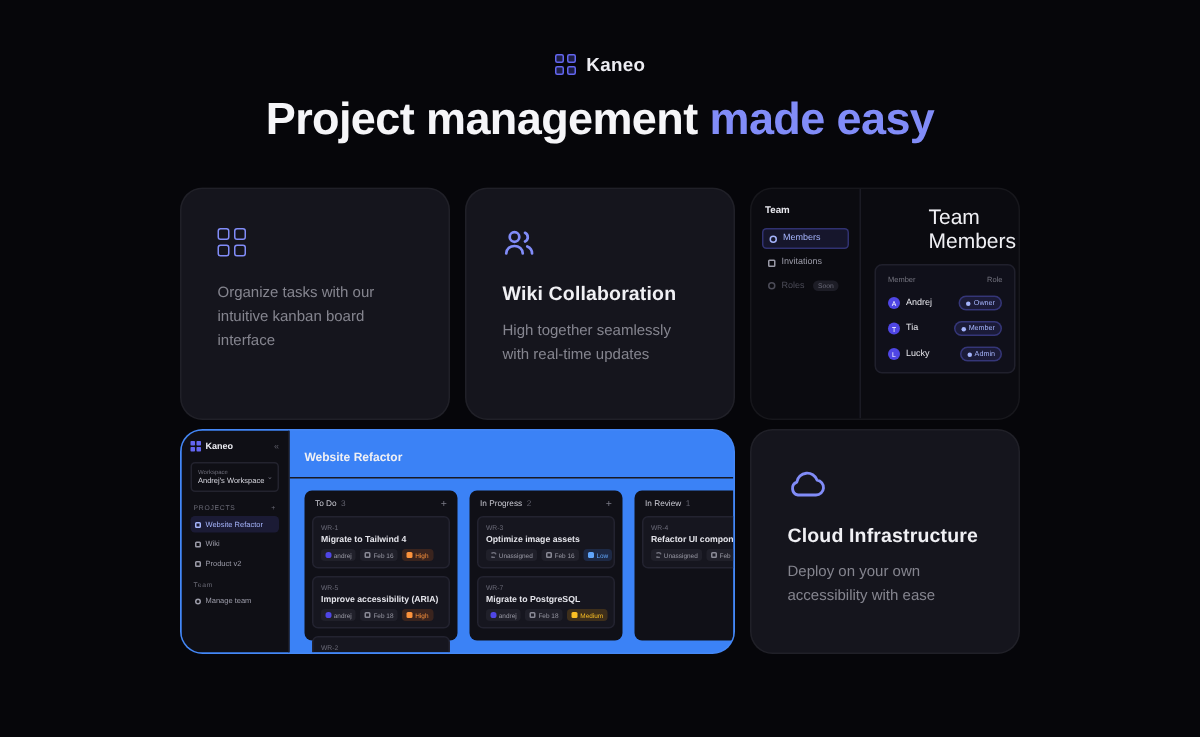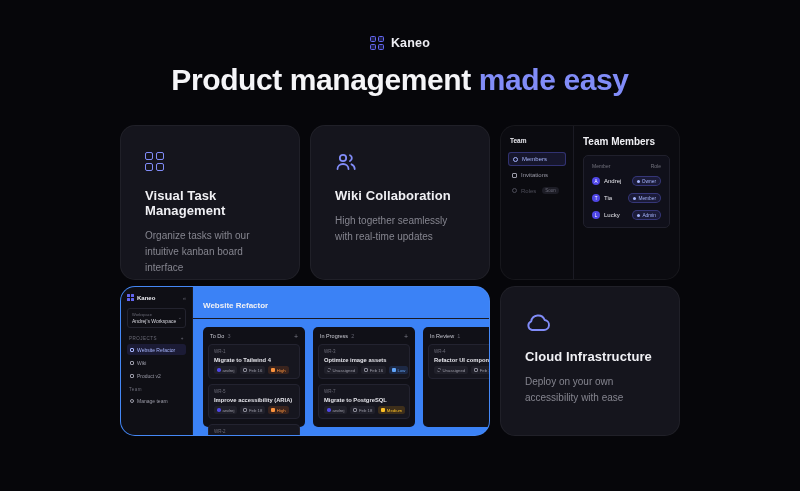--- a/index.html
+++ b/index.html
@@ -45,21 +45,21 @@
   .team-card { background:#0b0b10; display:flex; padding:0; }
   .tp-side { width:72px; padding:9px 7px; flex-shrink:0; }
   .tp-title { font-size:6.5px; font-weight:700; color:#e8e8ee; margin:2px 0 8px 2px; }
   .tp-item { display:flex; align-items:center; gap:4px; padding:3px 4px; border-radius:3px; margin-bottom:3px; font-size:6px; color:#9b9ba8; }
   .tp-item.active { background:rgba(99,102,241,.13); border:1px solid rgba(99,102,241,.35); color:#a5b4fc; }
   .tp-item.dim { color:#4c4c58; }
   .mini-ic { width:5px; height:5px; border:1px solid currentColor; border-radius:50%; flex-shrink:0; }
   .mini-ic.sq { border-radius:1px; }
   .soon-badge { font-size:4.5px; background:#1d1d26; color:#6a6a78; border-radius:4px; padding:1px 3px; margin-left:2px; }
   .tp-main { flex:1; border-left:1px solid #1b1b24; padding:10px 9px; }
-  .tp-heading { font-size:10px; font-weight:700; color:#f0f0f4; margin-bottom:8px; }
+  .tp-heading { font-size:14px; font-weight:400; color:#f0f0f4; margin-bottom:8px;margin-left:36px; }
   .tp-table { background:#10101a; border:1px solid #20202c; border-radius:5px; padding:7px 8px; }
   .tp-thead { display:flex; justify-content:space-between; font-size:5px; color:#74747f; margin-bottom:4px; }
   .tp-row { display:flex; align-items:center; margin-top:7px; }
   .tp-av { width:8px; height:8px; border-radius:50%; background:#4f46e5; color:#fff; font-size:4.5px; display:flex; align-items:center; justify-content:center; margin-right:4px; flex-shrink:0; }
   .tp-name { font-size:6px; color:#e6e6ec; flex:1; }
   .role-badge { display:flex; align-items:center; gap:2px; font-size:4.8px; color:#a5b4fc; background:rgba(99,102,241,.14); border:1px solid rgba(99,102,241,.35); border-radius:6px; padding:1.5px 4px; }
   .role-badge i { width:3px; height:3px; border-radius:50%; background:#a5b4fc; display:block; }
 
   
   .board-card { grid-column:1 / span 2; background:#3b82f6; display:flex; padding:0; }
@@ -114,36 +114,35 @@
   <div class="brand-row">
     <span class="logo-grid">
         <span></span>
         <span></span>
         <span></span>
         <span></span>
       </span>
     <span class="brand-name">Kaneo</span>
   </div>
   <h1 class="hero">
-    <span>Product management</span>
+    <span>Project management</span>
     <span class="accent">made easy</span>
   </h1>
 
   <div class="cards">
 
     <div class="card feature">
       <div class="f-icon">
         <span class="sq-icon">
             <span></span>
             <span></span>
             <span></span>
             <span></span>
           </span>
       </div>
-      <h3>Visual Task Management</h3>
       <p>Organize tasks with our intuitive kanban board interface</p>
     </div>
 
     <div class="card feature">
       <div class="f-icon">
         <svg width="22" height="20" viewBox="0 0 22 20" fill="none" stroke="#818cf8" stroke-width="1.8" stroke-linecap="round">
           <circle cx="8" cy="6" r="3.2"></circle>
           <path d="M2.5 17c0-3 2.5-5 5.5-5s5.5 2 5.5 5"></path>
           <path d="M15 3.2a3.2 3.2 0 0 1 0 5.8"></path>
           <path d="M16.5 12.3c2 .8 3.2 2.5 3.2 4.7"></path>

